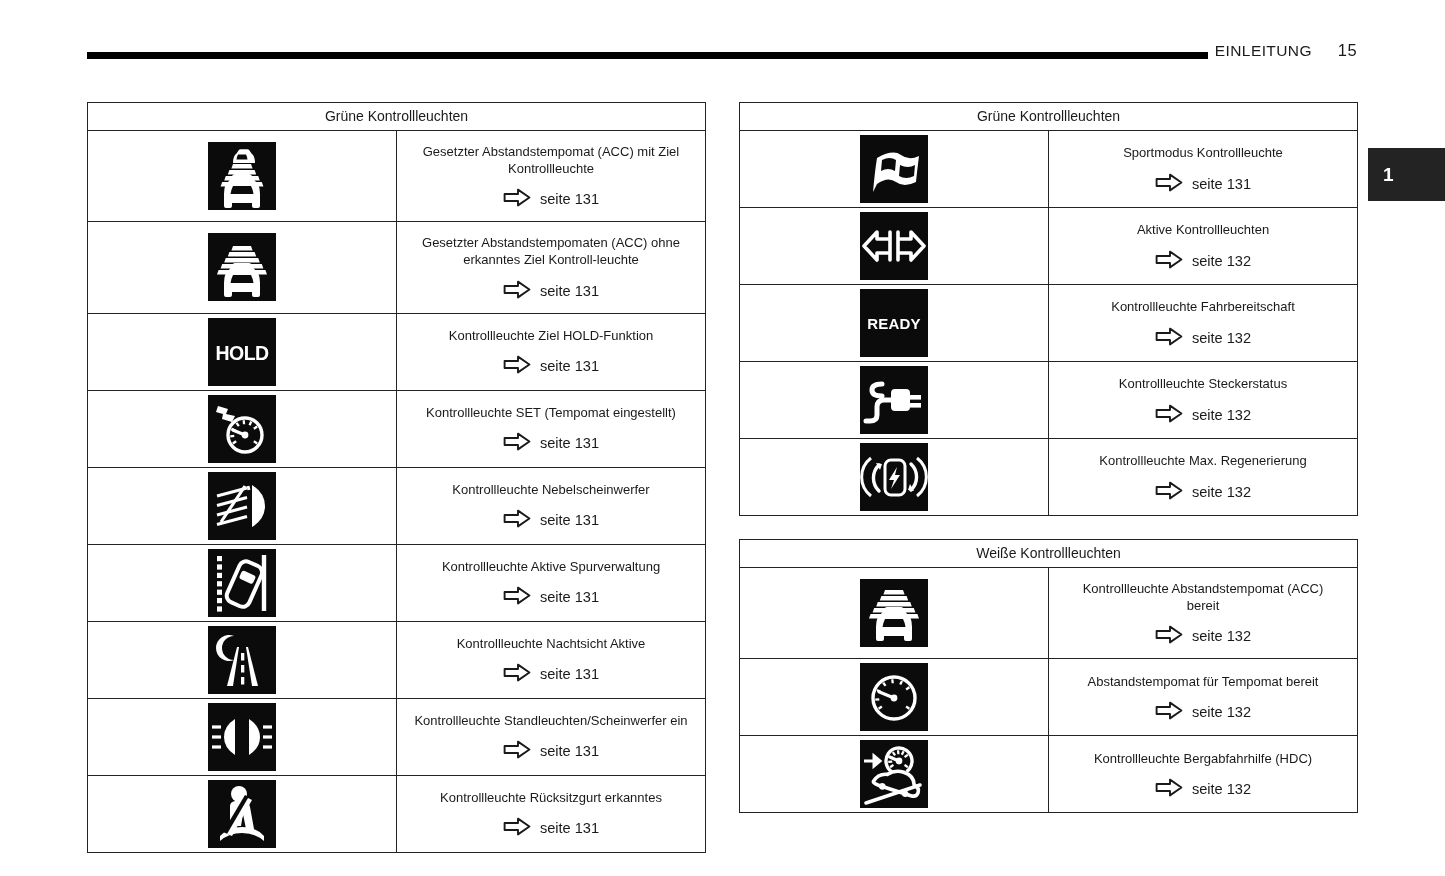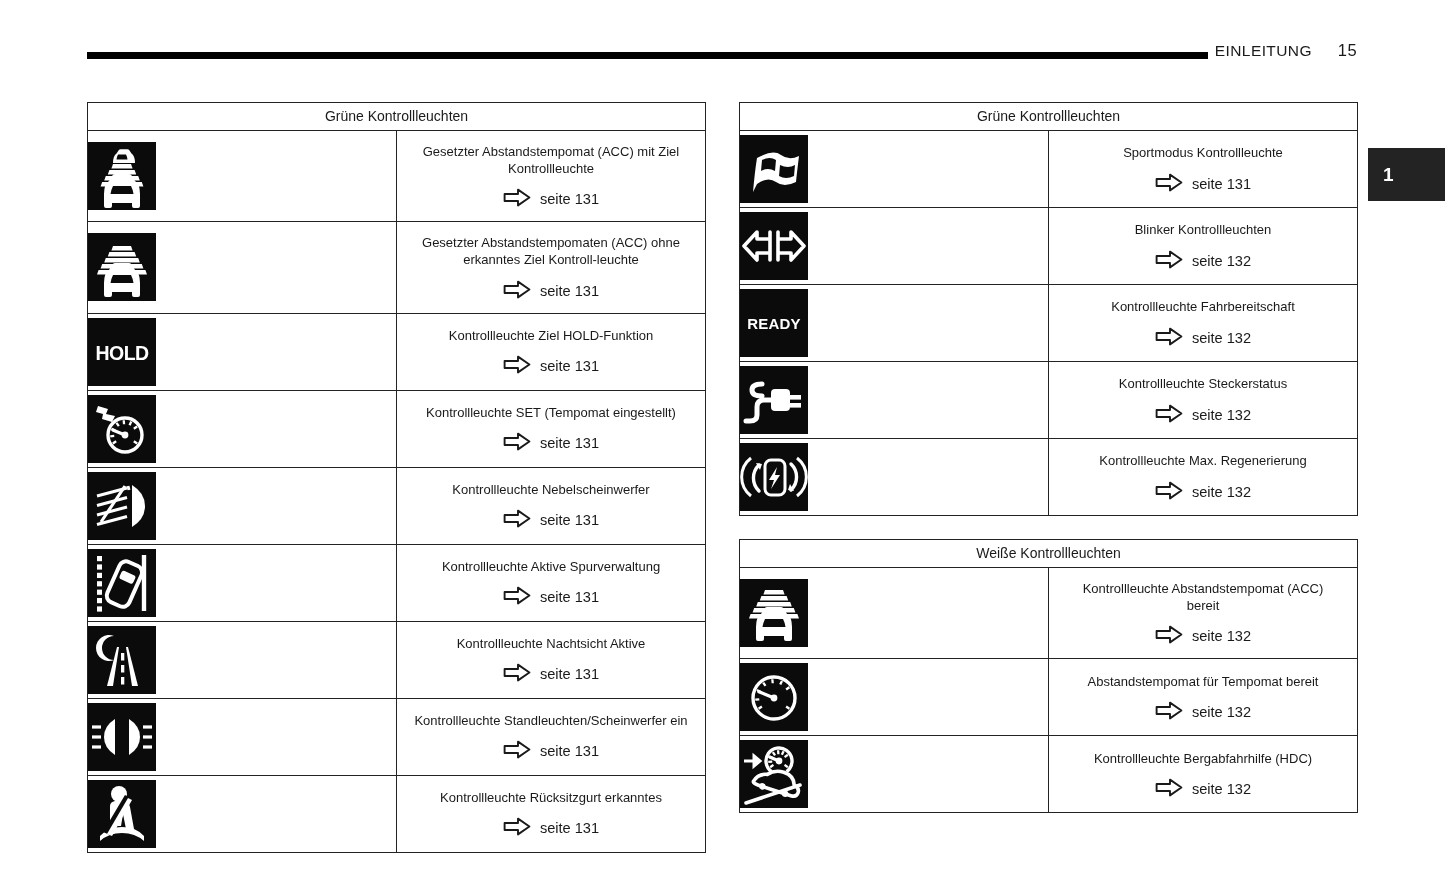--- a/index.html
+++ b/index.html
@@ -85,20 +85,21 @@
     background: #ffffff;
   }
   .lamp-table td {
     border: 1.3px solid #232323;
     background: #ffffff;
     vertical-align: middle;
   }
   td.icon-cell {
     width: 92px;
     padding: 4px 0;
+    text-align: center;
   }
   td.desc-cell {
     padding: 12px 16px 14px;
     text-align: center;
   }
   .desc-text {
     font-size: 13px;
     line-height: 1.32;
     display: block;
   }
@@ -376,21 +377,21 @@
               <span class="ref-text">seite 131</span>
             </span>
           </td>
         </tr>
         <tr>
           <td class="icon-cell"><span class="lamp-icon"><svg viewBox="0 0 68 68" xmlns="http://www.w3.org/2000/svg">
                 <path d="M30 20 L30 27 L17 27 L17 20 L4 34 L17 48 L17 41 L30 41 L30 48 Z" fill="none" stroke="#ffffff" stroke-width="3.6" stroke-linejoin="round"></path>
                 <path d="M38 20 L38 27 L51 27 L51 20 L64 34 L51 48 L51 41 L38 41 L38 48 Z" fill="none" stroke="#ffffff" stroke-width="3.6" stroke-linejoin="round"></path>
               </svg></span></td>
           <td class="desc-cell">
-            <span class="desc-text">Blinker Kontrollleuchten</span>
+            <span class="desc-text">Aktive Kontrollleuchten</span>
             <span class="ref-line">
               <span>
                 <svg class="arrow-icon" viewBox="0 0 28 19" xmlns="http://www.w3.org/2000/svg">
                   <path d="M1.6 6 L15 6 L15 1.6 L26.4 9.5 L15 17.4 L15 13 L1.6 13 Z" fill="#ffffff" stroke="#1a1a1a" stroke-width="1.9" stroke-linejoin="round"></path>
                 </svg>
               </span>
               <span class="ref-text">seite 132</span>
             </span>
           </td>
         </tr>

